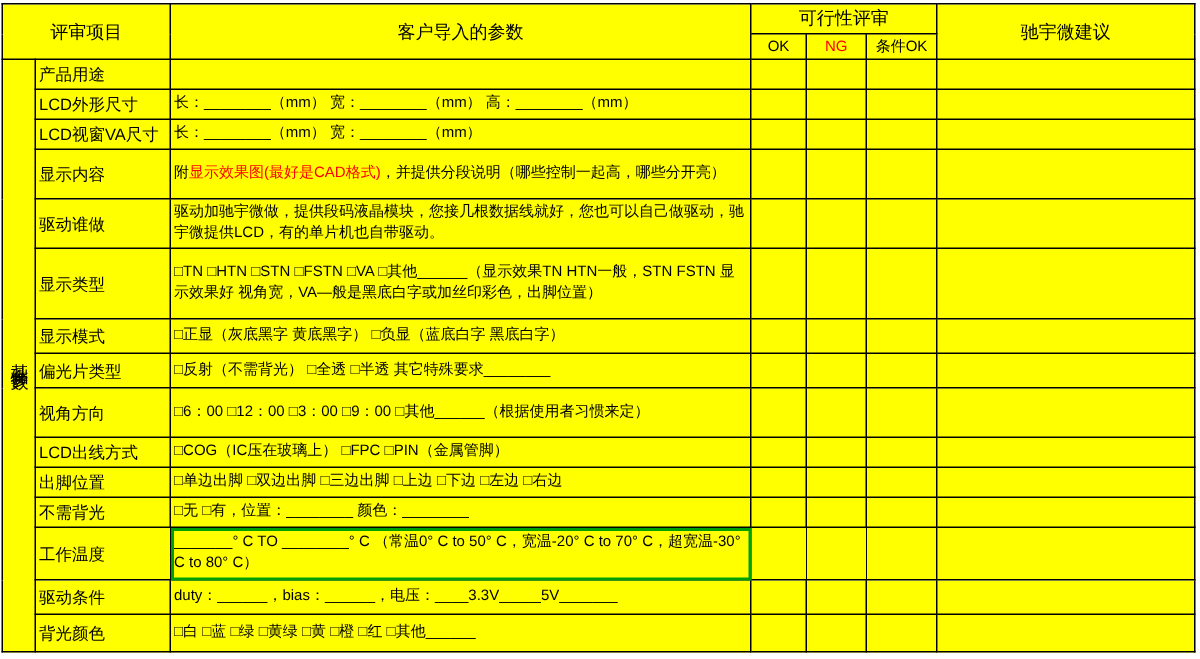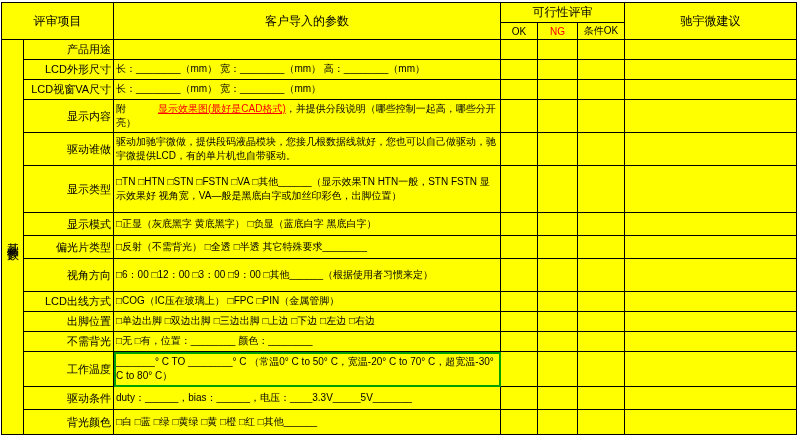--- a/index.html
+++ b/index.html
@@ -46,42 +46,40 @@
     font-weight: bold;
     font-size: 12px;
     width: 22px;
   }
   .rot span {
     writing-mode: vertical-rl;
     display: inline-block;
     letter-spacing: 2px;
   }
   .itemcell {
-    text-align: right;
+    text-align: left;
     font-size: 11px;
   }
   .paramcell {
     text-align: left;
     font-size: 10px;
     line-height: 1.45;
     padding-left: 4px;
   }
   .ok, .ng, .cond, .sugg {
     background: #ffff00;
   }
   .sugg {
     background: #ffffff;
   }
   .white {
     background: #ffffff;
     text-align: center;
   }
   .u {
-    text-decoration: underline;
-    padding-left: 32px;
   }
   .red {
     color: #ff0000;
     text-align: center;
   }
   .greenbox td.paramcell {
     outline: 2px solid #00a000;
     outline-offset: -2px;
   }
   .greenbox {

